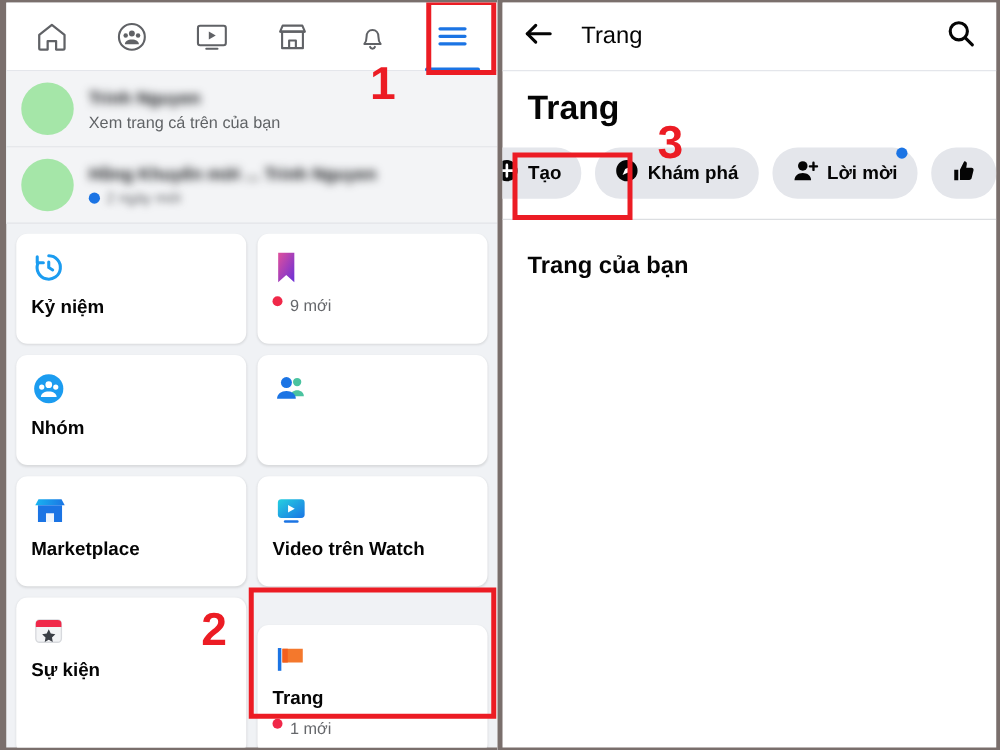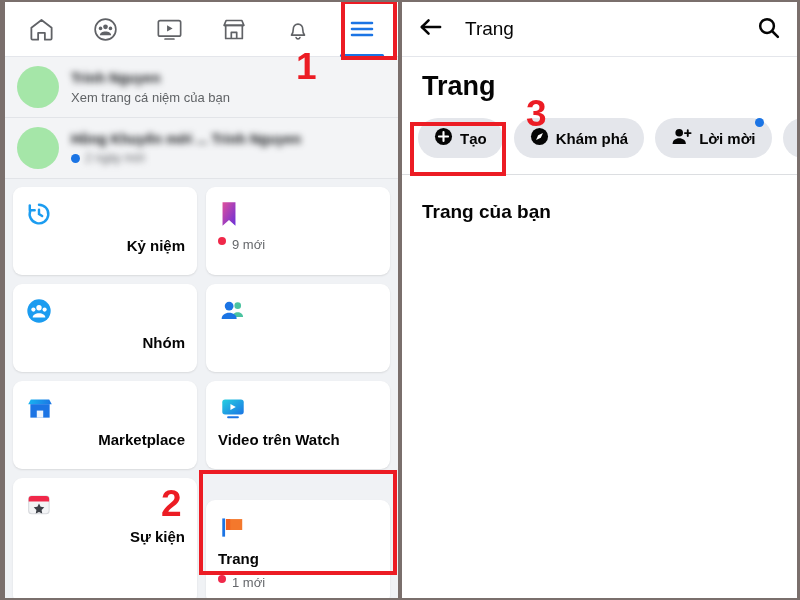--- a/index.html
+++ b/index.html
@@ -95,21 +95,21 @@
     min-height: 88px;
     display: flex; flex-direction: column;
     justify-content: flex-start;
     gap: 8px;
     box-shadow: 0 1px 2px rgba(0,0,0,0.10);
   }
   .tile-icon { height: 30px; display: flex; align-items: center; }
   .tile-label { font-size: 15px; font-weight: bold; color: #050505; line-height: 1.15; }
   .tile-badge { display: flex; gap: 6px; font-size: 13px; color: #65676b; }
   .red-dot { width: 8px; height: 8px; border-radius: 50%; background: #f02849; flex: 0 0 8px; }
-  .col-left { grid-column: 1; text-align: right; }
+  .col-left { grid-column: 1; }
   .col-right { grid-column: 2; }
   .tile.offset-down { margin-top: 22px; }
 
   
   #right-panel {
     position: relative;
     width: 402px; height: 600px;
     background: #fff;
     border-top: 2px solid #7a6f6c;
     border-bottom: 2px solid #7a6f6c;
@@ -126,22 +126,23 @@
     background: #fff;
   }
   .rp-title-sm { font-size: 19px; color: #050505; }
   .rp-spacer { flex: 1; }
   .rp-big-title {
     font-size: 27px; font-weight: bold; color: #050505;
     padding: 14px 20px 0 20px;
   }
   .chips {
     display: flex; gap: 11px;
-    padding: 16px 16px 16px 16px;
+    padding: 16px 0 16px 16px;
     align-items: center;
+    justify-content: flex-end;
   }
   .chip {
     display: flex; align-items: center; gap: 7px;
     background: #e4e6eb;
     border-radius: 20px;
     padding: 9px 16px;
     font-size: 15px; font-weight: bold; color: #050505;
     white-space: nowrap;
     position: relative;
     flex: 0 0 auto;
@@ -234,21 +235,21 @@
           </svg>
         </span>
       </div>
     </div>
 
     <div class="profile-list">
       <div class="profile-row">
         <div class="avatar"></div>
         <div class="prow-text">
           <div class="blurred">Trinh Nguyen</div>
-          <div class="prow-sub">Xem trang cá niệm của bạn</div>
+          <div class="prow-sub">Xem trang cá trên của bạn</div>
         </div>
       </div>
       <div class="profile-row">
         <div class="avatar"></div>
         <div class="prow-text">
           <div class="blurred">Hồng Khuyến mới ... Trinh Nguyen</div>
           <div class="sub-with-dot">
             <span class="blue-dot-sm"></span>
             <span class="blurred small">2 ngày mới</span>
           </div>

